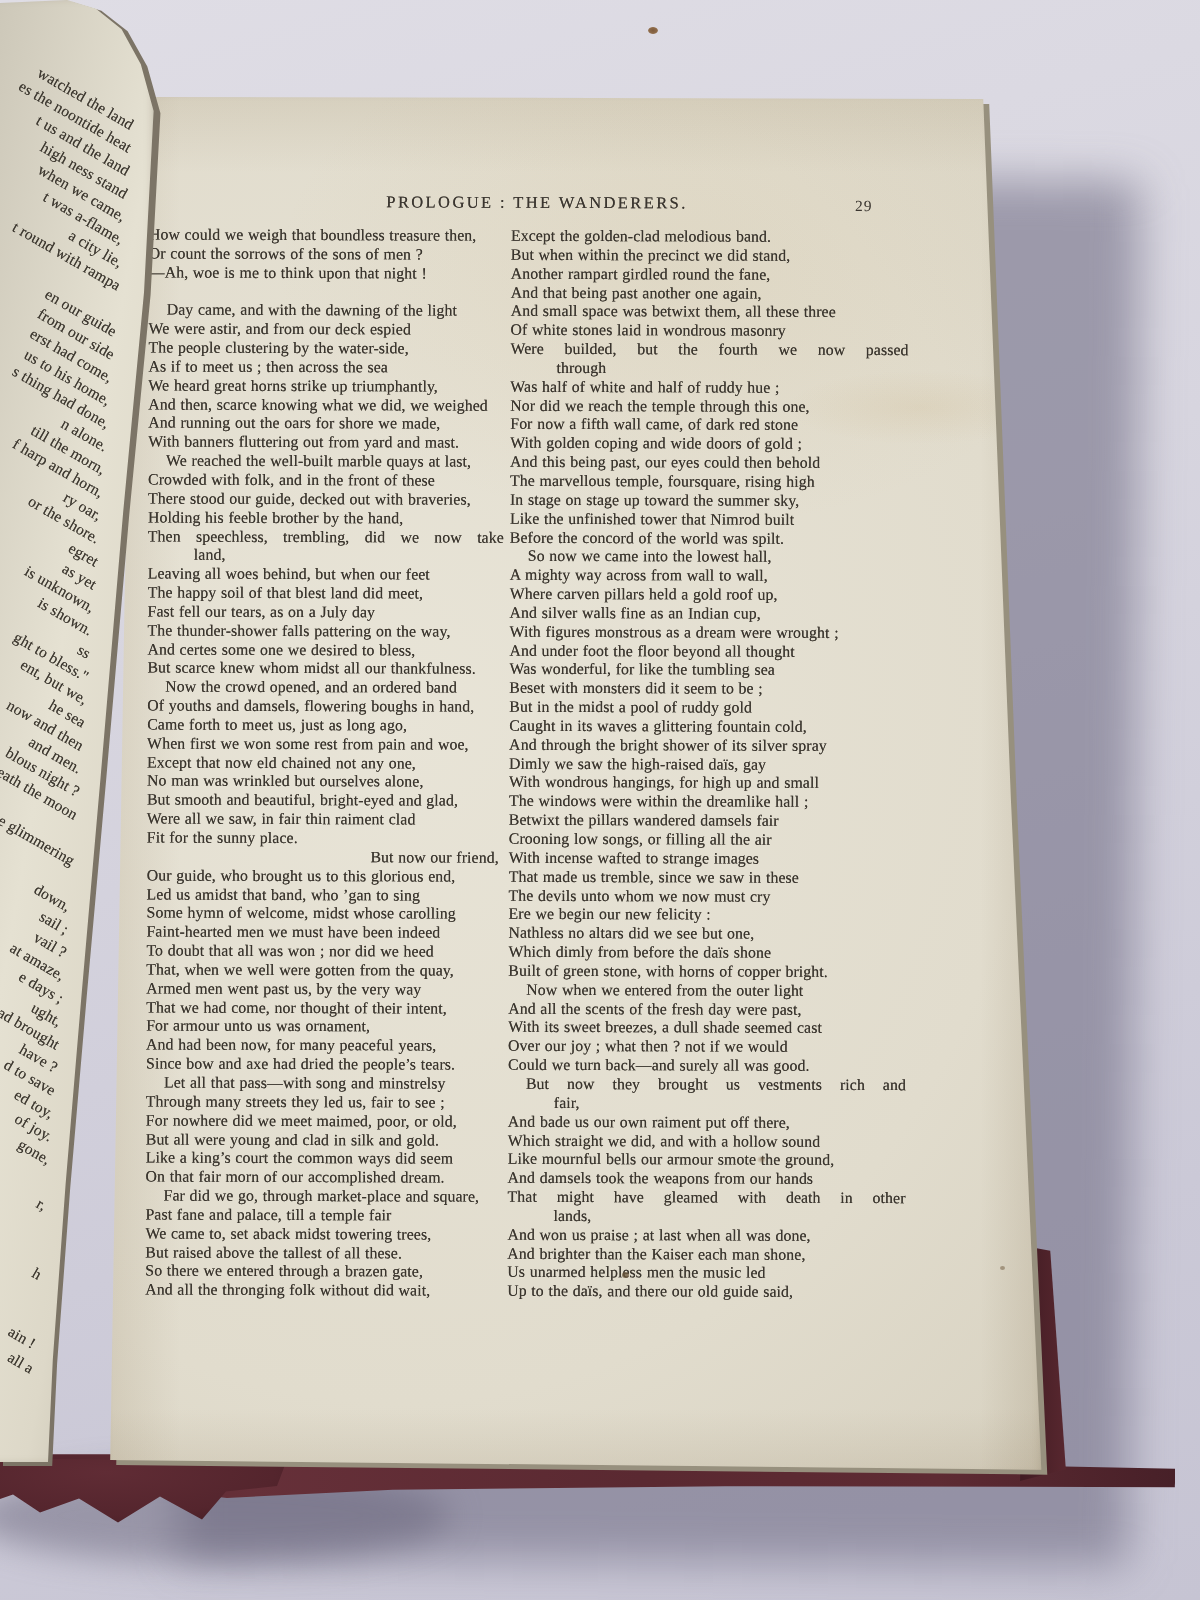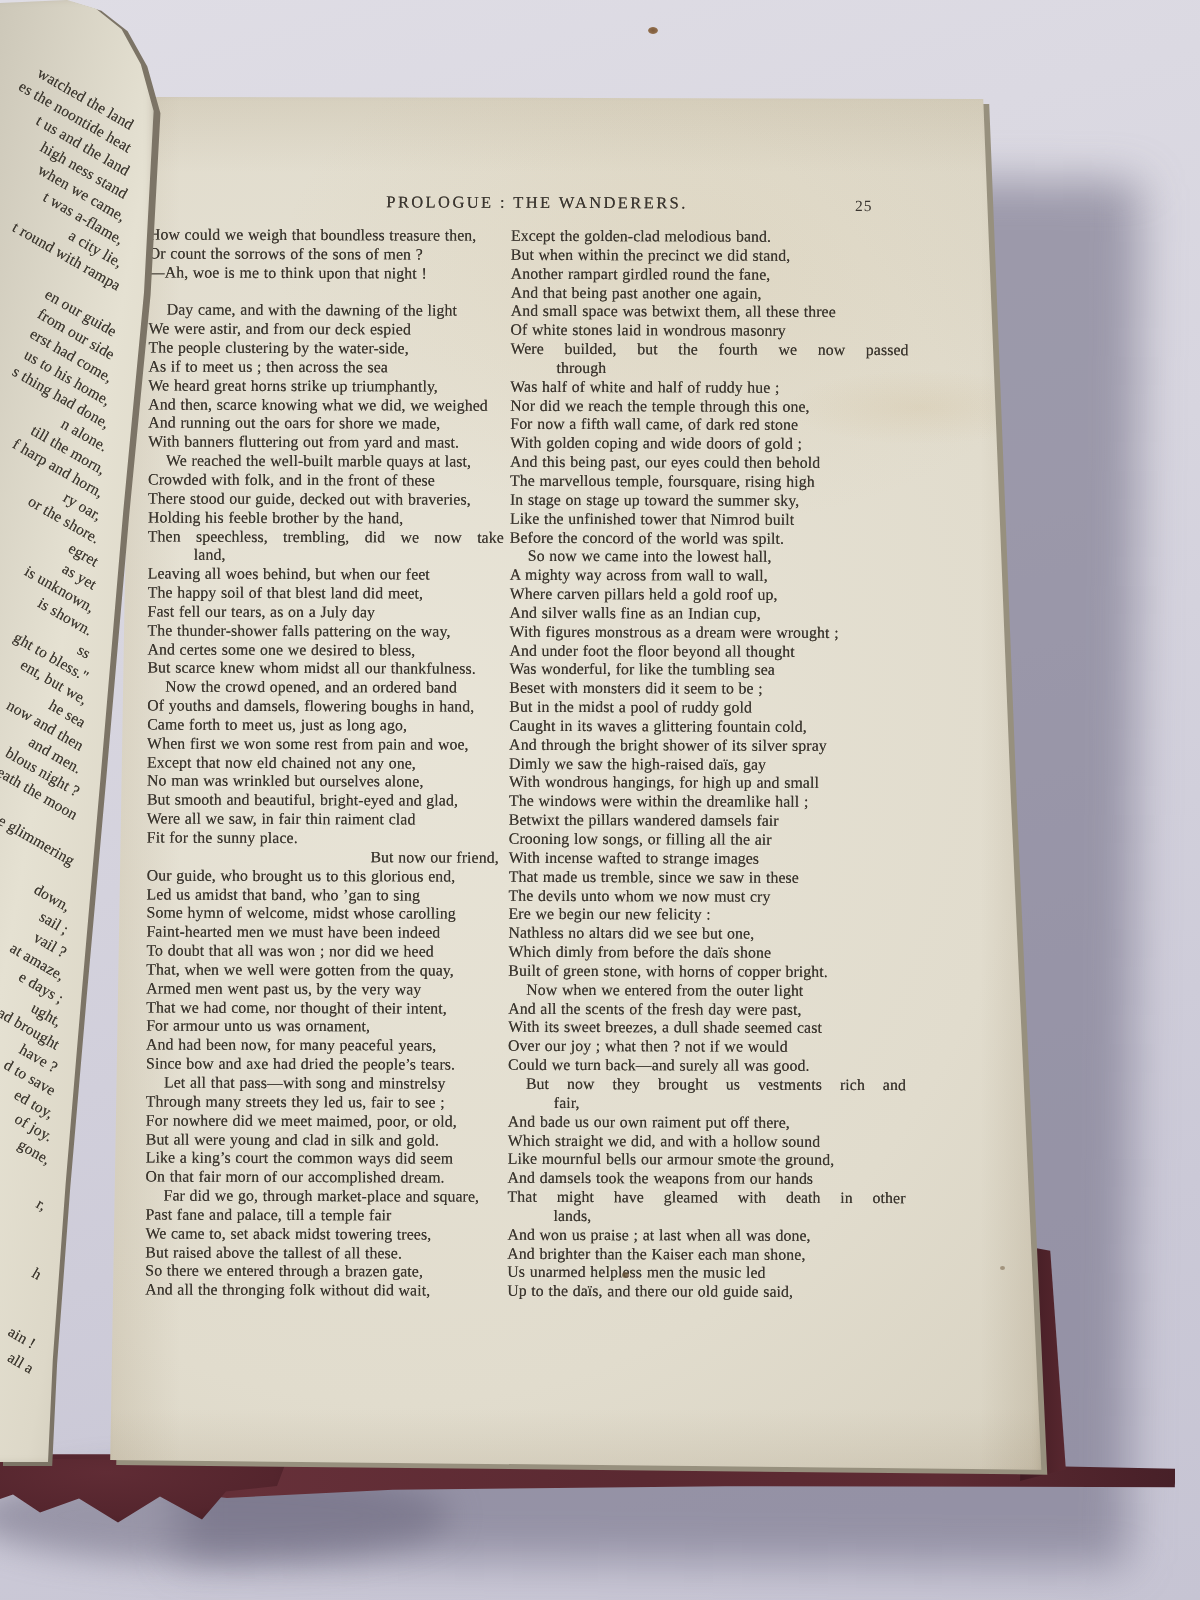--- a/index.html
+++ b/index.html
@@ -134,21 +134,21 @@
   <div class="cover-strip"></div>
   <div class="cover-corner"></div>
   <div class="cover-right-edge"></div>
 
   <div class="page-edge"></div>
 
   <div class="page">
     <div class="stain-1"></div>
     <div class="page-inner">
       <div class="running-head">PROLOGUE : THE WANDERERS.</div>
-      <div class="folio">25</div>
+      <div class="folio">29</div>
       <div class="col col-left" id="col-left">
           <div class="ln">How could we weigh that boundless treasure then,</div>
           <div class="ln">Or count the sorrows of the sons of men ?</div>
           <div class="ln">—Ah, woe is me to think upon that night !</div>
           <div class="ln bl"></div>
           <div class="ln in">Day came, and with the dawning of the light</div>
           <div class="ln">We were astir, and from our deck espied</div>
           <div class="ln">The people clustering by the water-side,</div>
           <div class="ln">As if to meet us ; then across the sea</div>
           <div class="ln">We heard great horns strike up triumphantly,</div>

